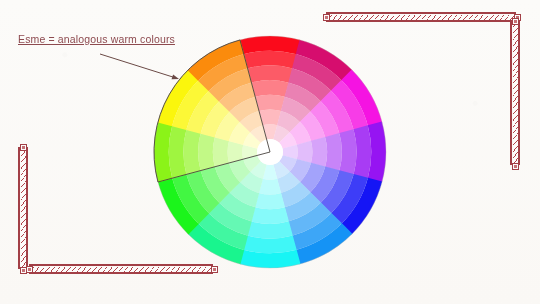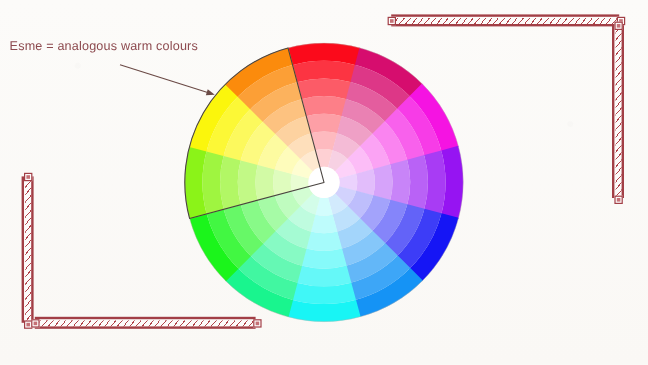--- a/index.html
+++ b/index.html
@@ -14,25 +14,26 @@
     background:
       radial-gradient(circle at 12% 18%, rgba(0,0,0,0.012) 0 2px, transparent 3px),
       radial-gradient(circle at 63% 72%, rgba(0,0,0,0.010) 0 2px, transparent 3px),
       radial-gradient(circle at 88% 34%, rgba(0,0,0,0.010) 0 2px, transparent 3px),
       linear-gradient(180deg,#fcfbf9 0%,#faf8f5 100%);
     pointer-events:none;
   }
   #wheel-svg{position:absolute;left:0;top:0;}
   .annotation-label{
     position:absolute;
-    left:8px;top:33px;
+    left:18px;top:33px;
     font-size:10.5px;
     letter-spacing:.15px;
     color:#8d4a4f;
     white-space:nowrap;
+    text-decoration:underline;
   }
   .bracket{position:absolute;}
   .bracket .bar{
     position:absolute;
     background-image:repeating-linear-gradient(
        -50deg, #b1434a 0 0.7px, rgba(177,67,74,0) 0.7px 4px);
     background-color:#fdfbfa;
   }
   .bracket .rule{position:absolute;background:#a23f46;}
   .cap{

